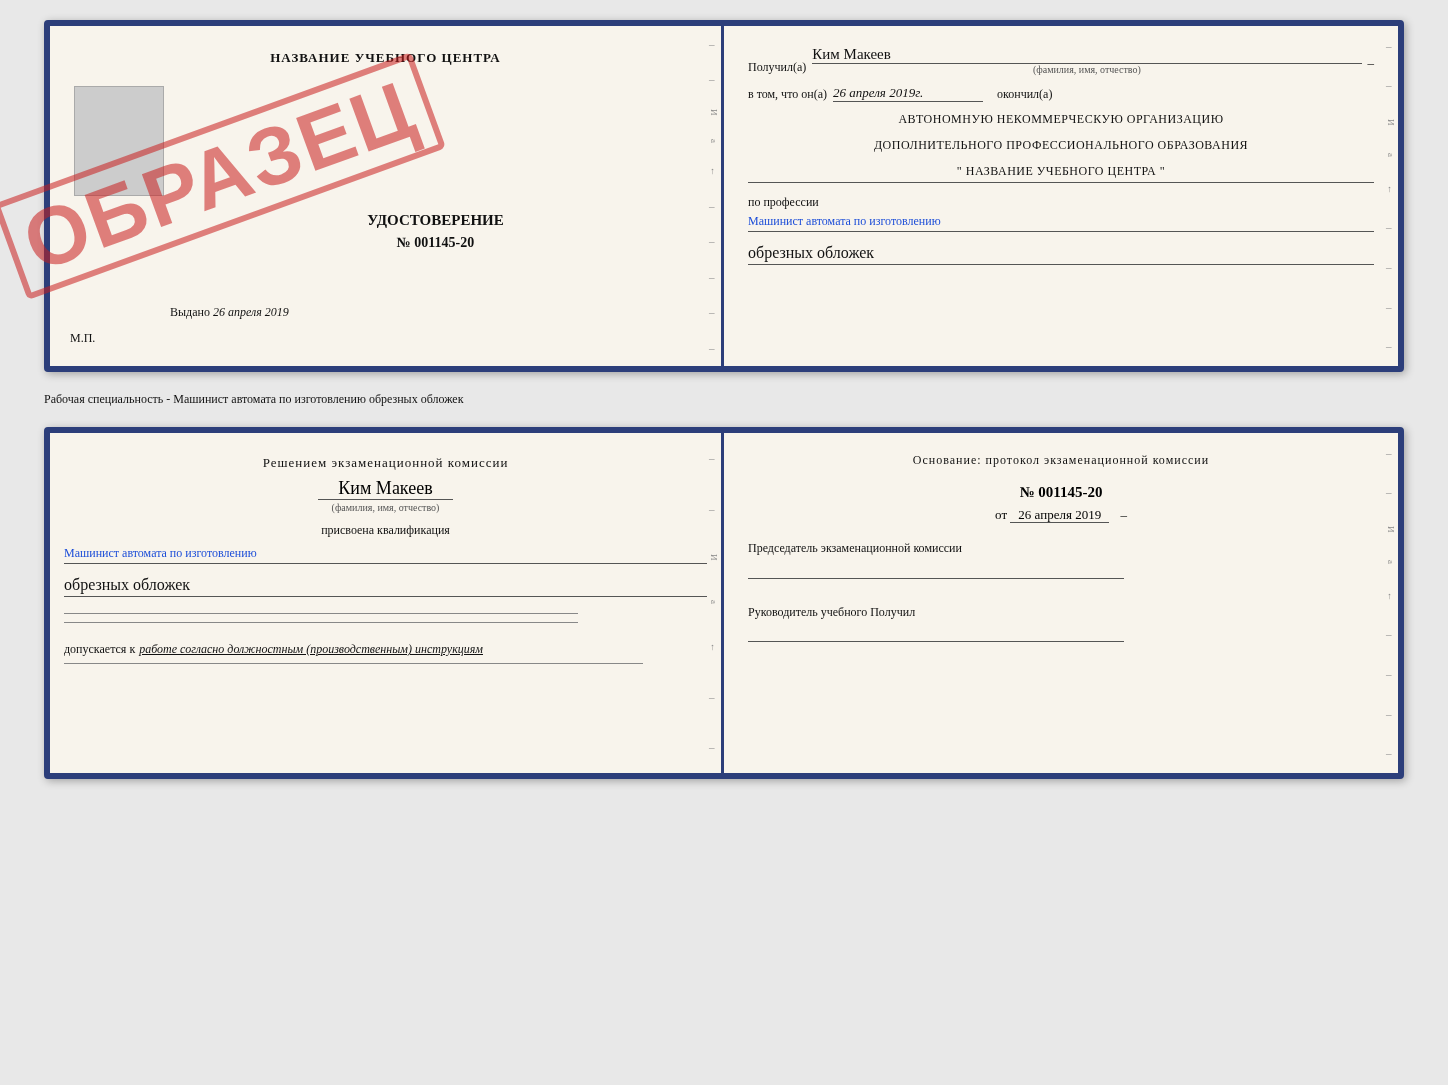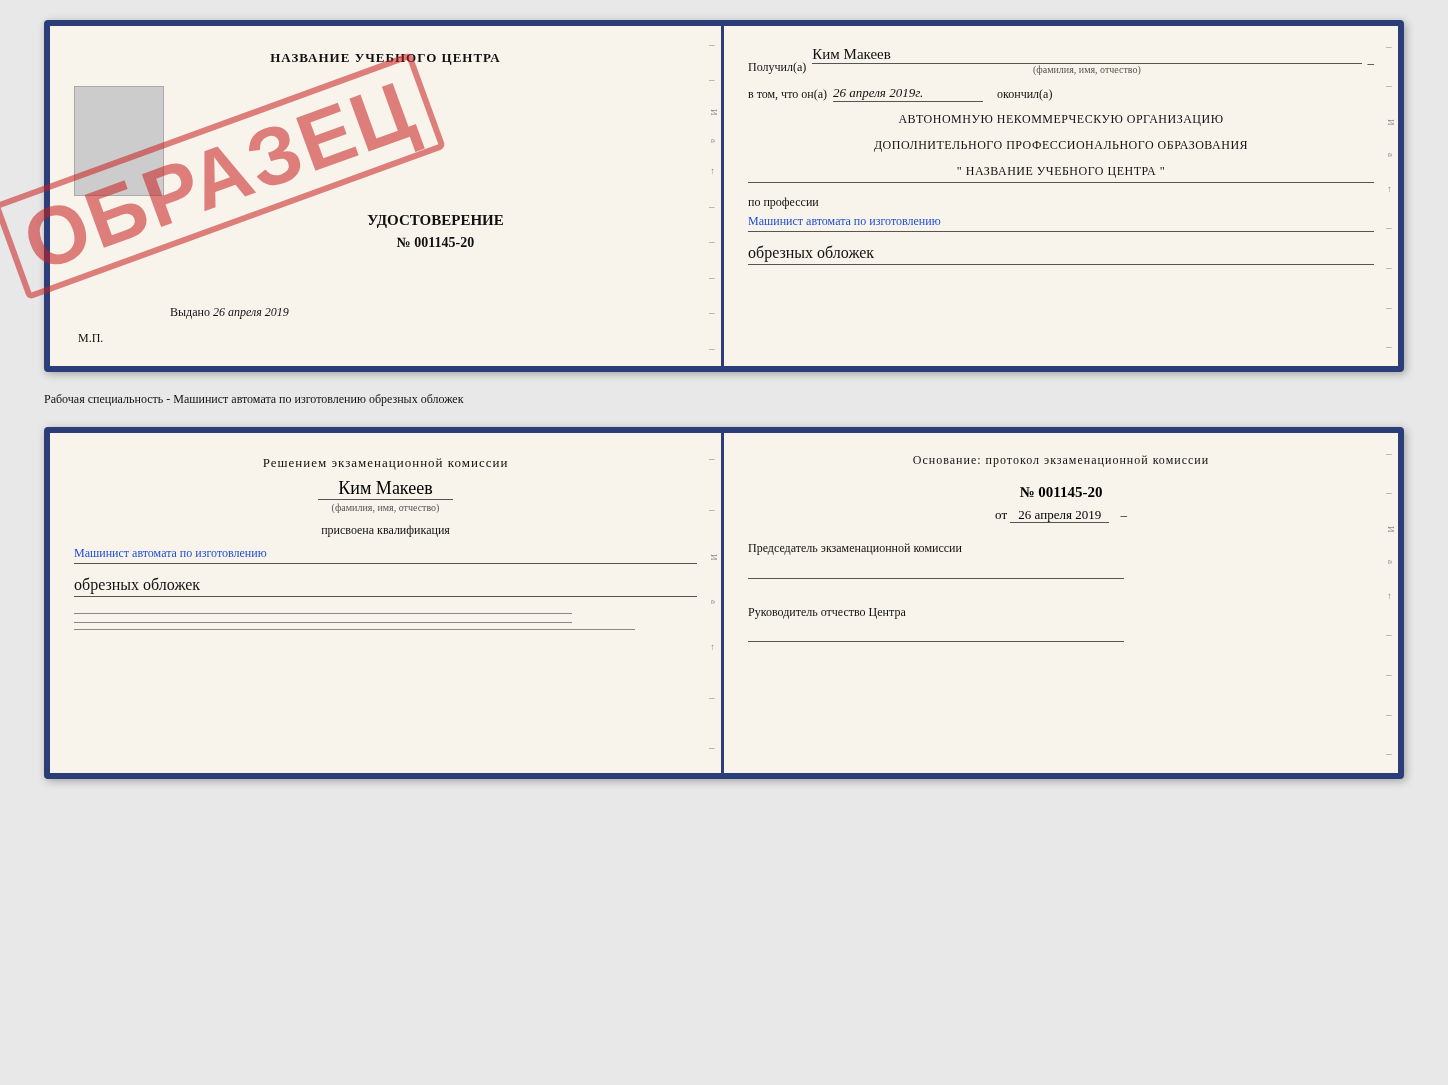--- a/index.html
+++ b/index.html
@@ -107,21 +107,21 @@
       position: absolute;
       bottom: 46px;
       left: 120px;
       font-size: 12px;
       color: #111;
     }
 
     .mp-label {
       position: absolute;
       bottom: 20px;
-      left: 28px;
+      left: 20px;
       font-size: 12px;
       color: #111;
     }
 
     
     .field-row {
       display: flex;
       align-items: flex-end;
       margin-bottom: 6px;
       gap: 6px;
@@ -197,21 +197,21 @@
       color: #111;
       text-align: left;
       width: 1360px;
       padding: 4px 0;
     }
 
     
     .doc2-left {
       width: 50%;
       border-right: 3px solid #2c3e7a;
-      padding: 20px 24px;
+      padding: 20px 14px;
       position: relative;
       background: #f8f4ec;
       min-height: 340px;
     }
 
     .doc2-right {
       width: 50%;
       padding: 18px 24px;
       position: relative;
       background: #f8f4ec;
@@ -342,20 +342,24 @@
     <div style="text-align:center; font-size:10px; color:#555; margin-bottom:8px;">(фамилия, имя, отчество)</div>
 
     <div class="body-text" style="text-align:center; margin-bottom:6px;">присвоена квалификация</div>
 
     <span class="profession-value">Машинист автомата по изготовлению</span>
     <span class="profession-value2">обрезных обложек</span>
 
     <div class="line-separator" style="margin-top:16px;"></div>
     <div class="line-separator" style="margin-top:8px;"></div>
 
+    <div style="margin-top:16px;">
+      <span class="body-text">допускается к</span>
+      <span class="body-text italic-underline">работе согласно должностным (производственным) инструкциям</span>
+    </div>
     <div class="line-separator" style="margin-top:4px; width:90%;"></div>
 
     <div class="right-side-dashes">
       <span>–</span>
       <span>–</span>
       <span style="writing-mode:vertical-rl; font-size:9px; color:#888;">И</span>
       <span style="writing-mode:vertical-rl; font-size:9px; color:#888;">а</span>
       <span style="writing-mode:vertical-rl; font-size:9px; color:#888;">←</span>
       <span>–</span>
       <span>–</span>
@@ -369,21 +373,21 @@
 
     <div style="text-align:center; font-size:13px; margin-bottom:16px;">
       <span>от</span>
       <span style="border-bottom:1px solid #555; padding: 0 8px;">26 апреля 2019</span>
       <span style="margin-left:8px;">–</span>
     </div>
 
     <div class="body-text" style="margin-bottom:20px; margin-top:8px;">Председатель экзаменационной комиссии</div>
     <div style="border-bottom:1px solid #555; width:60%; margin-bottom:24px; margin-top:18px;"></div>
 
-    <div class="body-text" style="margin-bottom:4px;">Руководитель отчество Центра</div>
+    <div class="body-text" style="margin-bottom:4px;">Руководитель учебного Получил</div>
     <div style="border-bottom:1px solid #555; width:60%; margin-top:18px;"></div>
 
     <div class="right-side-dashes">
       <span>–</span>
       <span>–</span>
       <span style="writing-mode:vertical-rl; font-size:9px; color:#888;">И</span>
       <span style="writing-mode:vertical-rl; font-size:9px; color:#888;">а</span>
       <span style="writing-mode:vertical-rl; font-size:9px; color:#888;">←</span>
       <span>–</span>
       <span>–</span>

